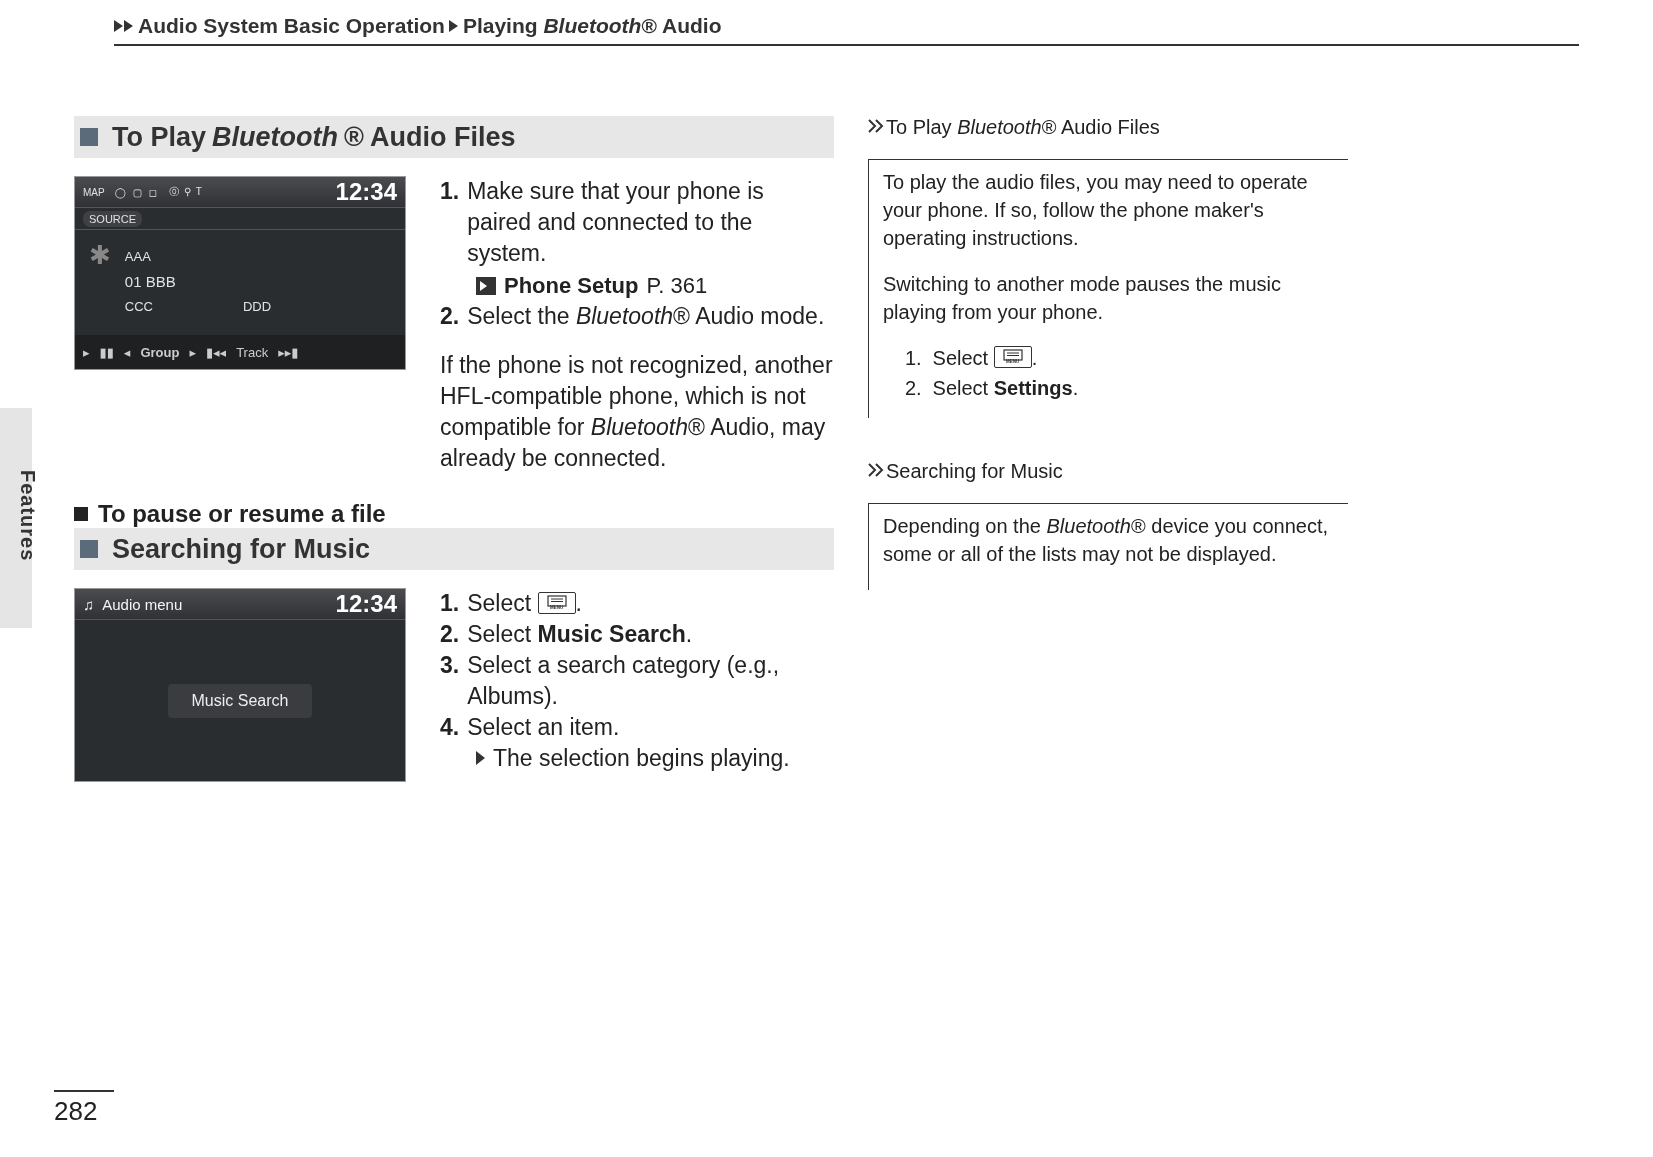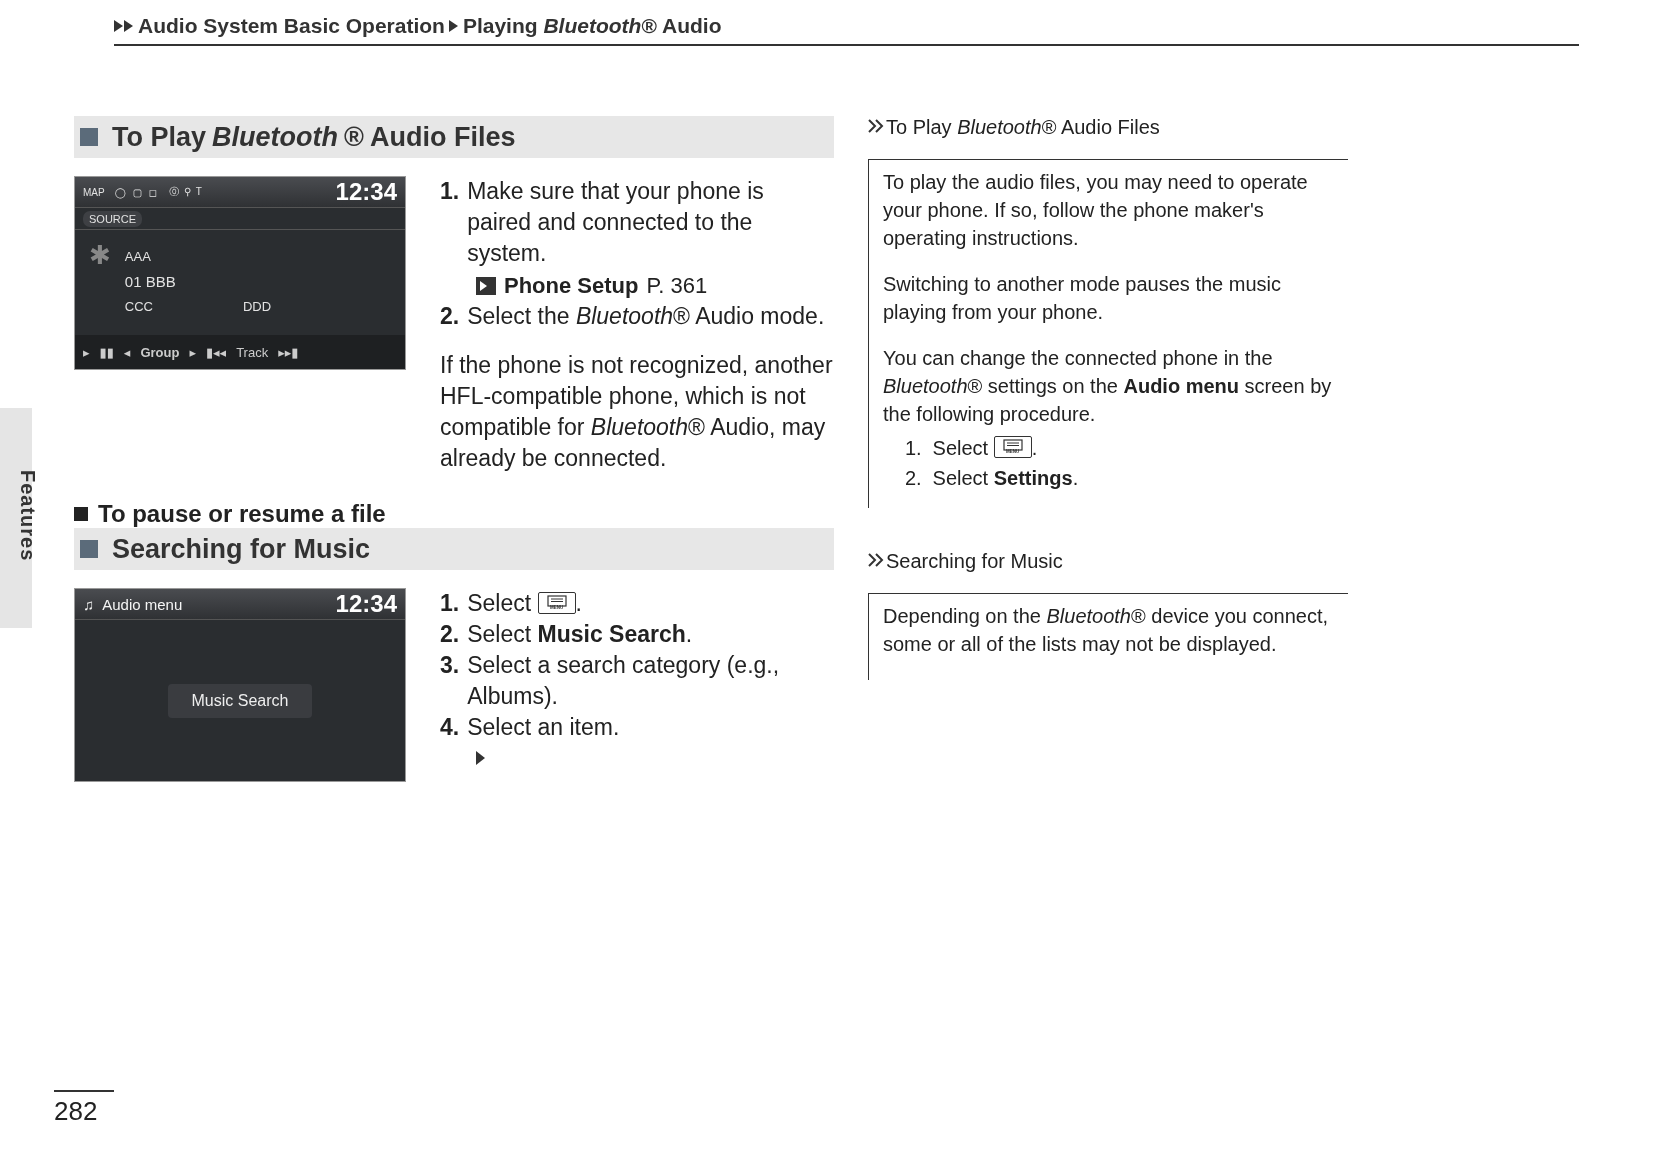--- a/index.html
+++ b/index.html
@@ -443,21 +443,21 @@
           </div>
           <div class="step-line">
             <span class="step-num">3.</span>
             <span>Select a search category (e.g., Albums).</span>
           </div>
           <div class="step-line">
             <span class="step-num">4.</span>
             <span>Select an item.</span>
           </div>
           <div class="step-sub">
-            <span class="tri-bullet"></span>
+            <span class="tri-bullet"></span><span>The selection begins playing.</span>
           </div>
         </div>
       </div>
 
     </div>
 
     <div class="col-side">
 
       <div class="side-block">
         <div class="side-head">
@@ -467,23 +467,20 @@
                 <polyline points="8,1 14,7 8,13" fill="none" stroke="#333" stroke-width="2"></polyline>
               </svg>
           </span>
           <span>
             <span>To Play </span><span class="em-i">Bluetooth</span><span>®</span><span> Audio Files</span>
           </span>
         </div>
         <div class="side-body">
           <p>To play the audio files, you may need to operate your phone. If so, follow the phone maker's operating instructions.</p>
           <p>Switching to another mode pauses the music playing from your phone.</p>
-          <p style="margin-bottom:2px;">
-            <span>You can change the connected phone in the </span><span class="em-i">Bluetooth</span><span>®</span><span> settings on the </span><strong>Audio menu</strong><span> screen by the following procedure.</span>
-          </p>
           <ol>
             <li>
               <span class="n">1.</span>
               <span>Select </span>
               <span class="menu-btn">
                 <svg width="20" height="14">
                   <rect x="1" y="1" width="18" height="10" fill="none" stroke="#333" stroke-width="1.2"></rect>
                   <line x1="4" y1="4" x2="16" y2="4" stroke="#333" stroke-width="1"></line>
                   <line x1="4" y1="6.5" x2="16" y2="6.5" stroke="#333" stroke-width="1"></line>
                   <text x="3" y="13.5" font-size="4.5" fill="#333" font-family="Arial" font-weight="700">MENU</text>

